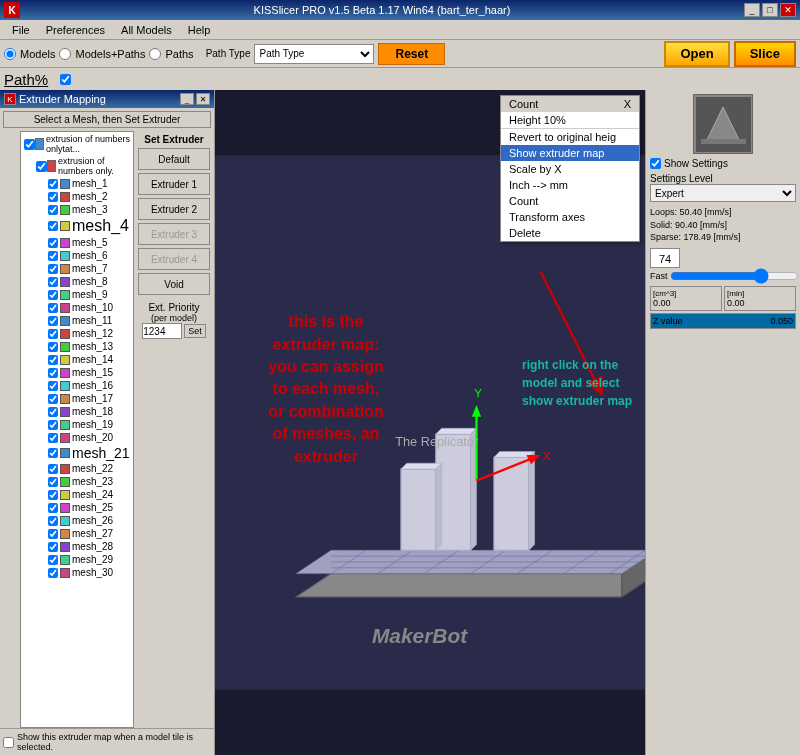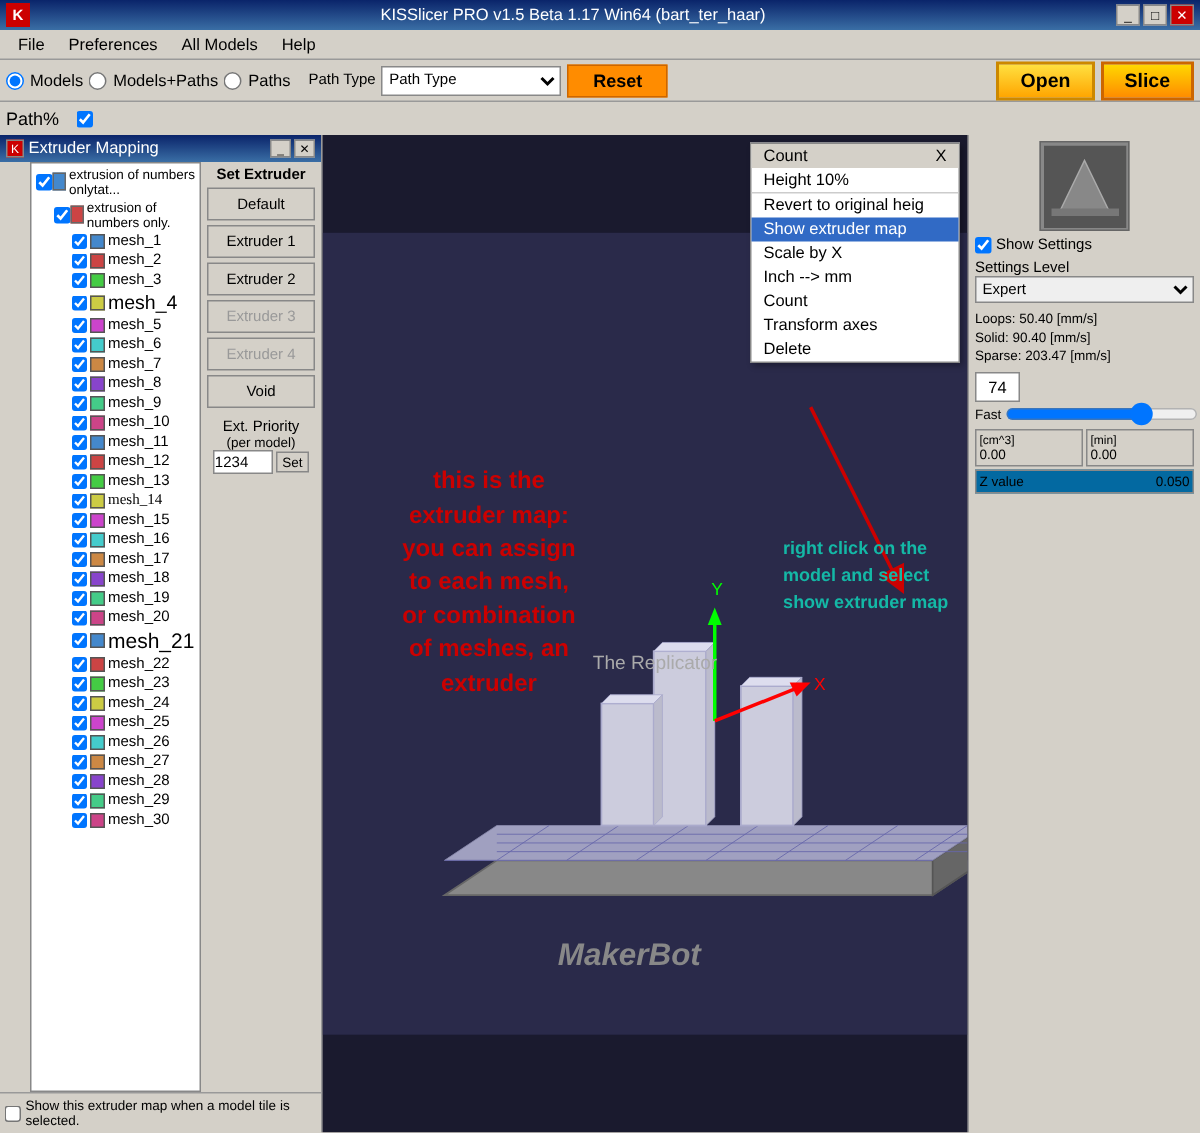--- a/index.html
+++ b/index.html
@@ -137,39 +137,42 @@
   <select class="path-type-select">
     <option>Path Type</option>
   </select>
   <button class="reset-btn">Reset</button>
   <div style="flex:1;"></div>
   <button class="open-btn">Open</button>
   <button class="slice-btn">Slice</button>
 </div>
 
 <div class="toolbar2">
-  <span style="font-size:12px; margin-right:4px;">Path%</span>
+  <span style="font-size:15px; margin-right:4px;text-decoration:underline;">Path%</span>
   <input type="checkbox" checked="" style="">
 </div>
 
 <div class="main-area">
 
   <div class="left-panel">
 
     <div class="panel-title-bar">
       <div style="display:flex;align-items:center;gap:3px;">
         <div style="width:12px;height:12px;background:#c00;border:1px solid #888;display:flex;align-items:center;justify-content:center;color:white;font-size:8px;">K</div>
         <span class="panel-title-text">Extruder Mapping</span>
       </div>
       <div class="panel-controls">
         <div class="panel-btn">_</div>
         <div class="panel-btn">✕</div>
       </div>
     </div>
 
+    <div class="extruder-header">
+      <button class="select-mesh-btn">Select a Mesh, then Set Extruder</button>
+    </div>
 
     <div class="panel-body">
 
       <div class="mesh-list">
         <div class="mesh-tree">
 
           <div class="tree-root">
             <input type="checkbox" checked="" style="">
             <span class="color-box" style="background:#4488cc;"></span>
             <span style="font-size:9px;">extrusion of numbers onlytat...</span>
@@ -193,21 +196,21 @@
       <span style="font-size:10px;">mesh_2</span>
     </div>
                 <div class="mesh-item">
       <input type="checkbox" checked="" style="width: 10px; height: 10px; margin-right: 2px;">
       <span class="color-box" style="background:#44cc44;width:10px;height:10px;border:1px solid #555;display:inline-block;margin-right:2px;"></span>
       <span style="font-size:10px;">mesh_3</span>
     </div>
                 <div class="mesh-item">
       <input type="checkbox" checked="" style="width: 10px; height: 10px; margin-right: 2px;">
       <span class="color-box" style="background:#cccc44;width:10px;height:10px;border:1px solid #555;display:inline-block;margin-right:2px;"></span>
-      <span style="font-size:13px;">mesh_4</span>
+      <span style="font-size:16px;">mesh_4</span>
     </div>
                 <div class="mesh-item">
       <input type="checkbox" checked="" style="width: 10px; height: 10px; margin-right: 2px;">
       <span class="color-box" style="background:#cc44cc;width:10px;height:10px;border:1px solid #555;display:inline-block;margin-right:2px;"></span>
       <span style="font-size:10px;">mesh_5</span>
     </div>
                 <div class="mesh-item">
       <input type="checkbox" checked="" style="width: 10px; height: 10px; margin-right: 2px;">
       <span class="color-box" style="background:#44cccc;width:10px;height:10px;border:1px solid #555;display:inline-block;margin-right:2px;"></span>
       <span style="font-size:10px;">mesh_6</span>
@@ -243,21 +246,21 @@
       <span style="font-size:10px;">mesh_12</span>
     </div>
                 <div class="mesh-item">
       <input type="checkbox" checked="" style="width: 10px; height: 10px; margin-right: 2px;">
       <span class="color-box" style="background:#44cc44;width:10px;height:10px;border:1px solid #555;display:inline-block;margin-right:2px;"></span>
       <span style="font-size:10px;">mesh_13</span>
     </div>
                 <div class="mesh-item">
       <input type="checkbox" checked="" style="width: 10px; height: 10px; margin-right: 2px;">
       <span class="color-box" style="background:#cccc44;width:10px;height:10px;border:1px solid #555;display:inline-block;margin-right:2px;"></span>
-      <span style="font-size:10px;font-family:Liberation Serif, serif;">mesh_14</span>
+      <span style="font-size:10px;">mesh_14</span>
     </div>
                 <div class="mesh-item">
       <input type="checkbox" checked="" style="width: 10px; height: 10px; margin-right: 2px;">
       <span class="color-box" style="background:#cc44cc;width:10px;height:10px;border:1px solid #555;display:inline-block;margin-right:2px;"></span>
       <span style="font-size:10px;">mesh_15</span>
     </div>
                 <div class="mesh-item">
       <input type="checkbox" checked="" style="width: 10px; height: 10px; margin-right: 2px;">
       <span class="color-box" style="background:#44cccc;width:10px;height:10px;border:1px solid #555;display:inline-block;margin-right:2px;"></span>
       <span style="font-size:10px;">mesh_16</span>
@@ -467,21 +470,21 @@
       <span>Show Settings</span>
     </div>
     <div class="settings-level-label">Settings Level</div>
     <select class="settings-select">
       <option>Expert</option>
       <option>Normal</option>
     </select>
     <div class="loops-text">
       <div>Loops: 50.40 [mm/s]</div>
       <div>Solid: 90.40 [mm/s]</div>
-      <div>Sparse: 203.47 [mm/s]</div>
+      <div>Sparse: 178.49 [mm/s]</div>
     </div>
     <div style="margin:4px 0 2px 0;">
       <div style="width:30px;height:20px;background:white;border:1px solid #888;text-align:center;font-size:11px;line-height:20px;">74</div>
     </div>
     <div class="speed-row">
       <span class="fast-label">Fast</span>
       <input type="range" class="speed-slider" min="0" max="100" value="74" style="">
 
     </div>
     <div class="gcode-section">

